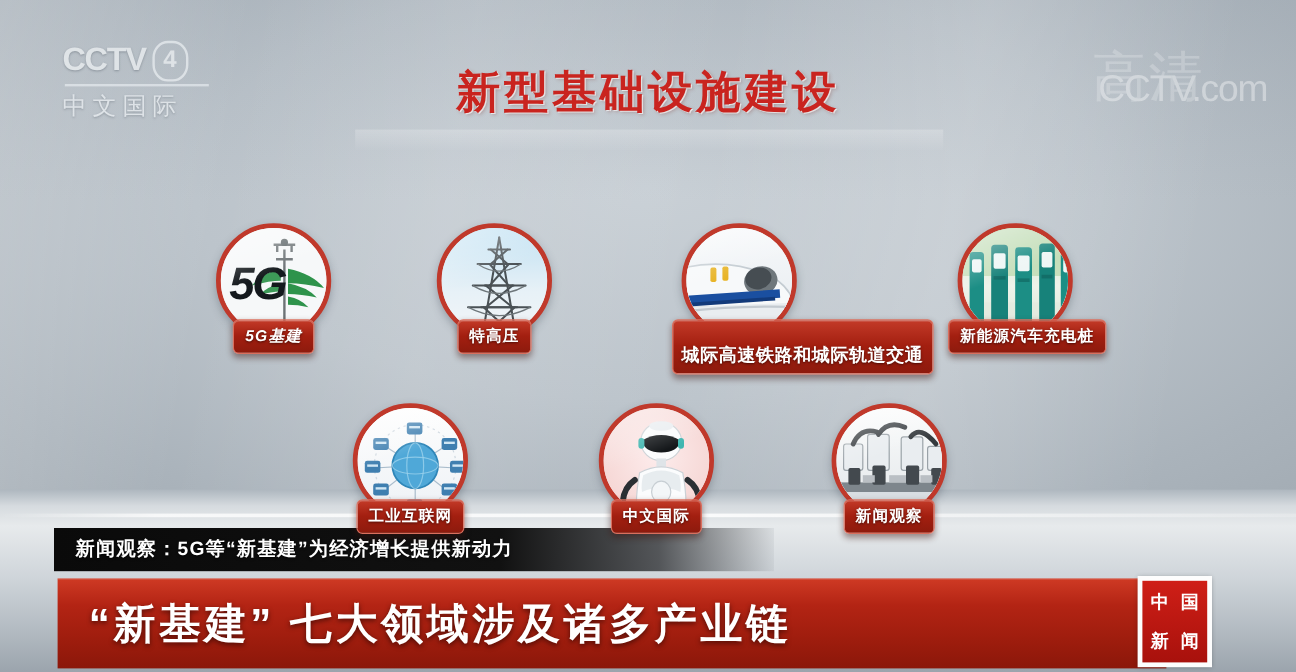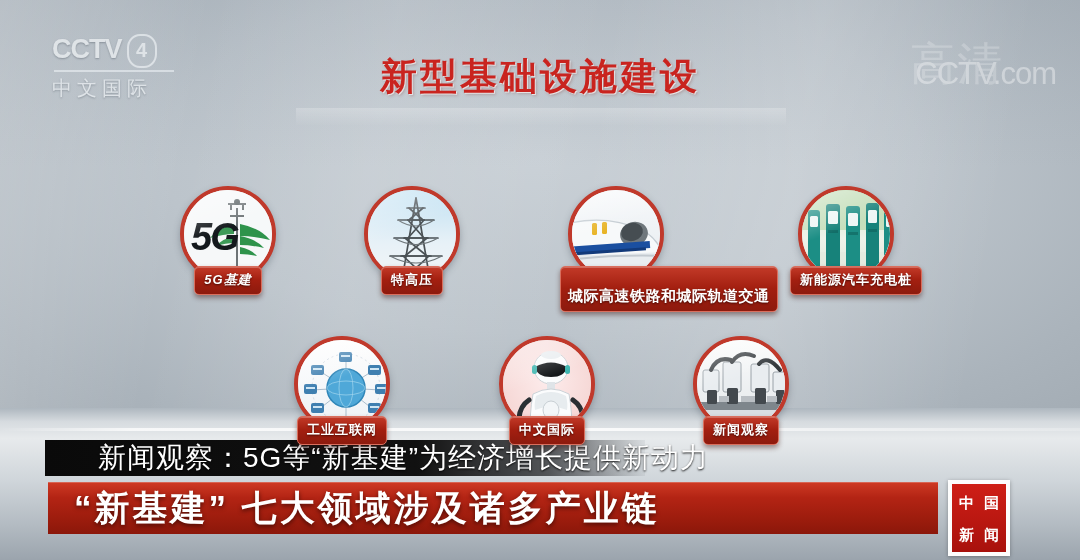--- a/index.html
+++ b/index.html
@@ -114,28 +114,28 @@
   .ai-bg{position:absolute;inset:0;background:radial-gradient(circle at 50% 45%,#fdecec 0%,#f6d8d6 70%,#eec8c5 100%);}
   .ind-bg{position:absolute;inset:0;background:linear-gradient(180deg,#fafbfb 0%,#e3e7ea 100%);}
 
   
   #ticker{
     position:absolute;left:45px;top:440px;width:600px;height:36px;
     background:linear-gradient(90deg,#0a0a0a 0%,#111 62%,rgba(60,62,65,.85) 84%,rgba(150,156,162,.15) 100%);
   }
   #ticker .t-txt{
     position:absolute;left:18px;top:50%;transform:translateY(-50%);
-    font-size:28px;font-weight:normal;color:#fff;letter-spacing:1px;white-space:nowrap;
+    font-size:16px;font-weight:bold;color:#fff;letter-spacing:1px;white-space:nowrap;
     text-shadow:0 1px 2px rgba(0,0,0,.9);
-    margin-left:35px;
   }
   #headline{
-    position:absolute;left:48px;top:482px;width:890px;height:52px;
+    position:absolute;left:48px;top:482px;width:890px;height:75px;
     background:linear-gradient(180deg,#cf3a24 0%,#b32414 30%,#9c1c0d 72%,#8b170a 100%);
     box-shadow:inset 0 1px 0 rgba(255,255,255,.22);
+    padding-left:34px;
   }
   #headline .h-txt{
     position:absolute;left:26px;top:50%;transform:translateY(-50%);
     font-size:35px;font-weight:bold;color:#fff;letter-spacing:3px;white-space:nowrap;
     text-shadow:0 2px 4px rgba(50,8,4,.75);
   }
   #cn-logo{
     position:absolute;left:948px;top:480px;width:62px;height:76px;background:#fdfdfd;
     padding:4px;box-sizing:border-box;box-shadow:0 1px 4px rgba(0,0,0,.3);
   }

